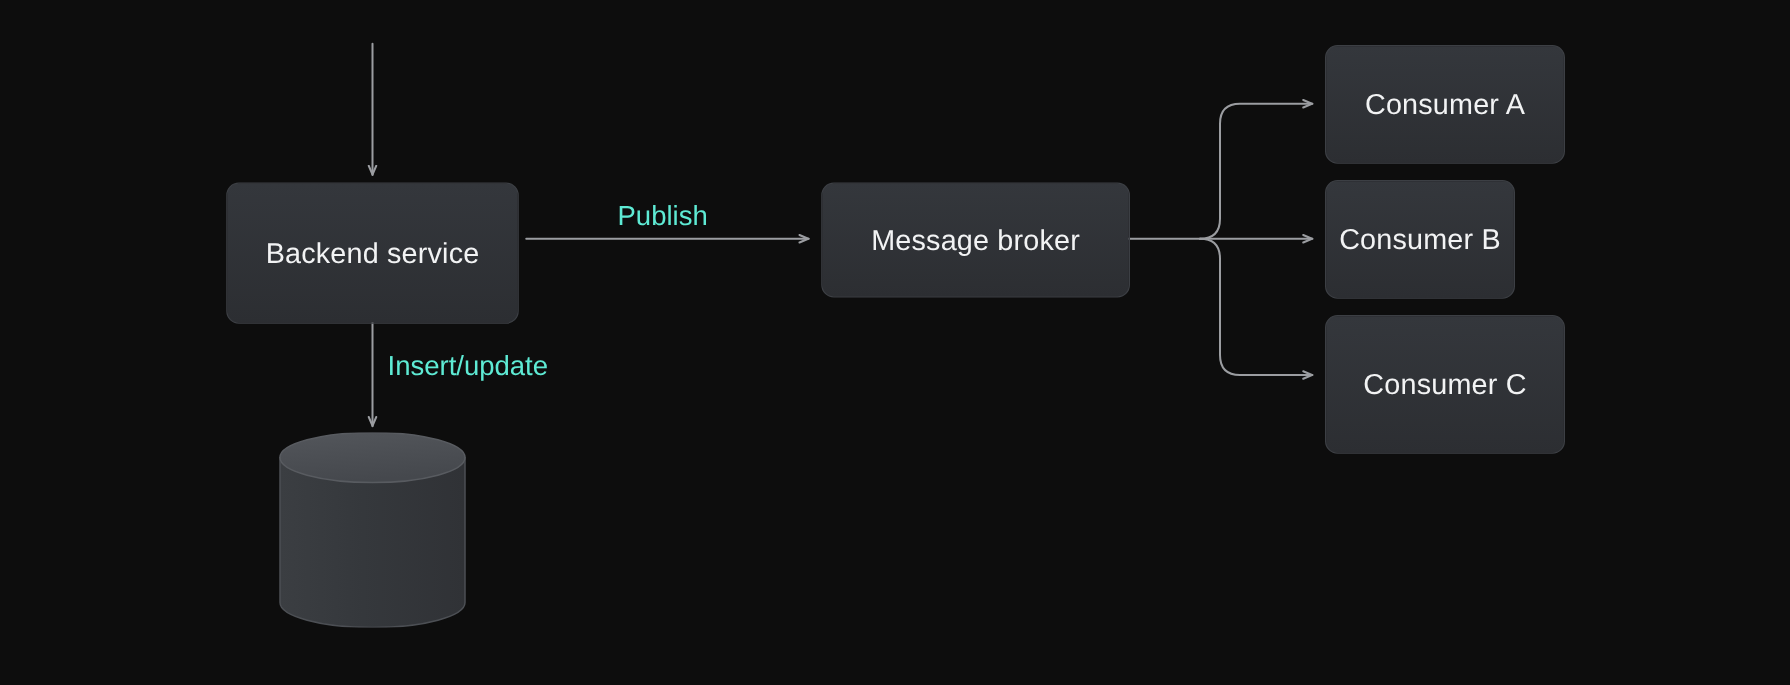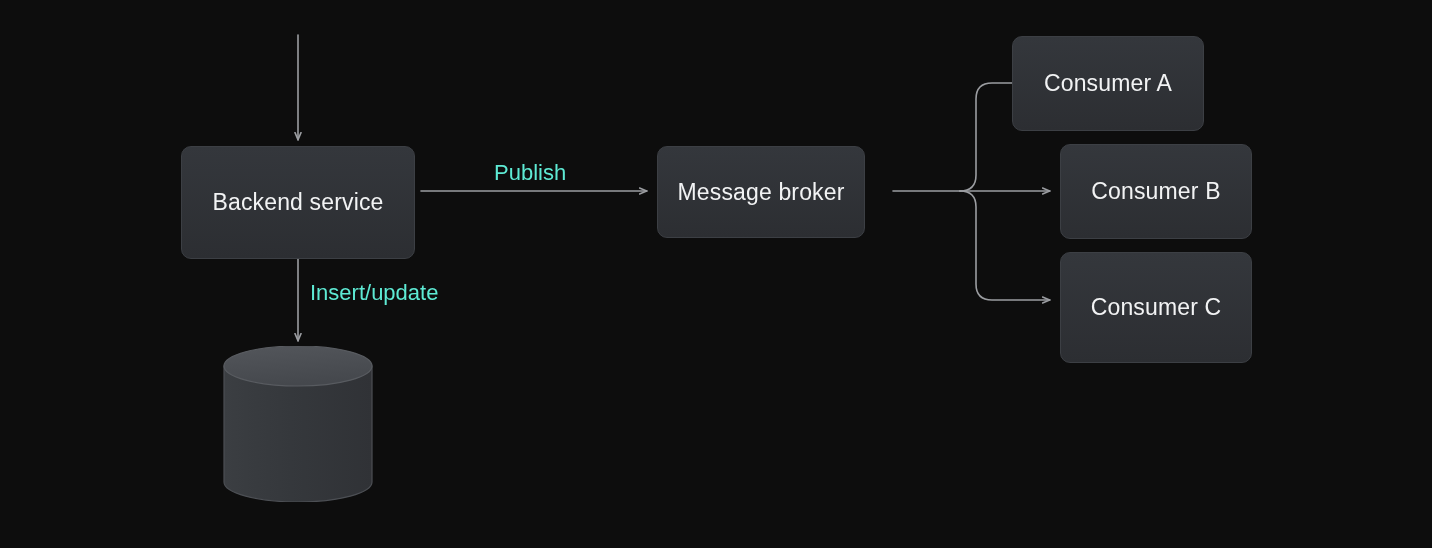--- a/index.html
+++ b/index.html
@@ -30,23 +30,23 @@
     display: flex;
     align-items: center;
     justify-content: center;
     color: #f2f3f4;
     font-size: 23px;
     font-weight: 400;
     letter-spacing: 0.15px;
     white-space: nowrap;
   }
   .node-backend { left: 181px; top: 146px; width: 234px; height: 113px; }
-  .node-broker  { left: 657px; top: 146px; width: 208px; height: 92px; }
-  .node-consumer-a { left: 1012px; top: 36px;  width: 192px; height: 95px; }
-  .node-consumer-b { left: 1060px; top: 144px; width: 192px; height: 95px; }
+  .node-broker  { left: 657px; top: 146px; width: 247px; height: 92px; }
+  .node-consumer-a { left: 1060px; top: 36px;  width: 192px; height: 95px; }
+  .node-consumer-b { left: 1060px; top: 144px; width: 152px; height: 95px; }
   .node-consumer-c { left: 1060px; top: 252px; width: 192px; height: 111px; }
 
   .edge-label {
     position: absolute;
     color: #5eead4;
     font-size: 22px;
     white-space: nowrap;
   }
   .label-publish { left: 494px; top: 160px; }
   .label-insert  { left: 310px; top: 280px; }

